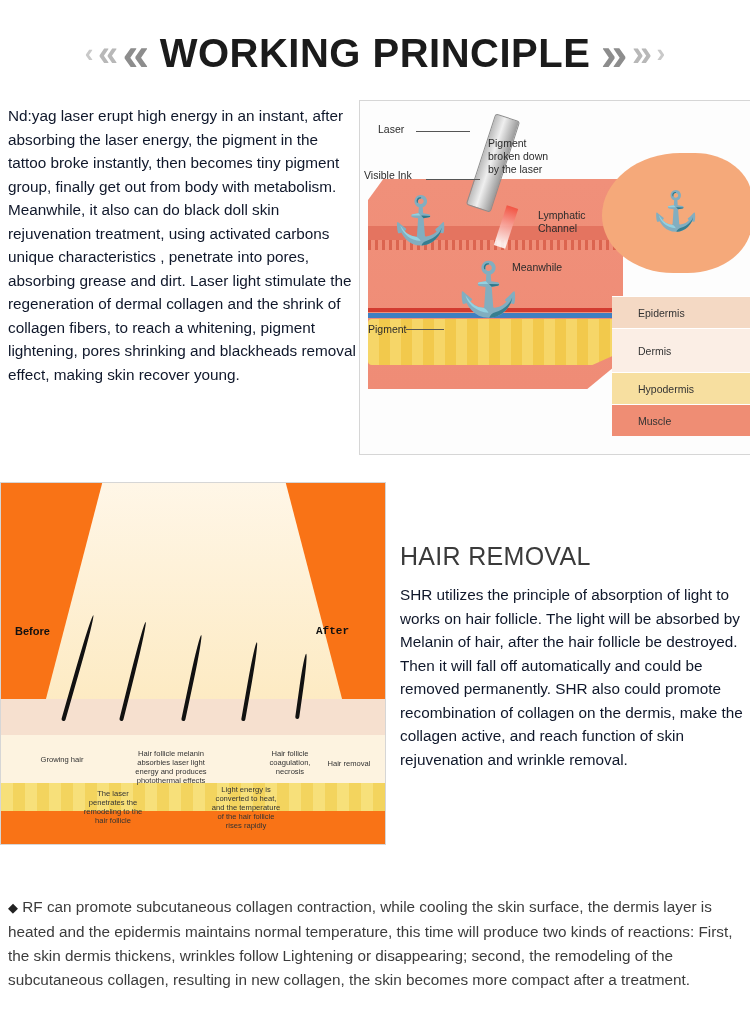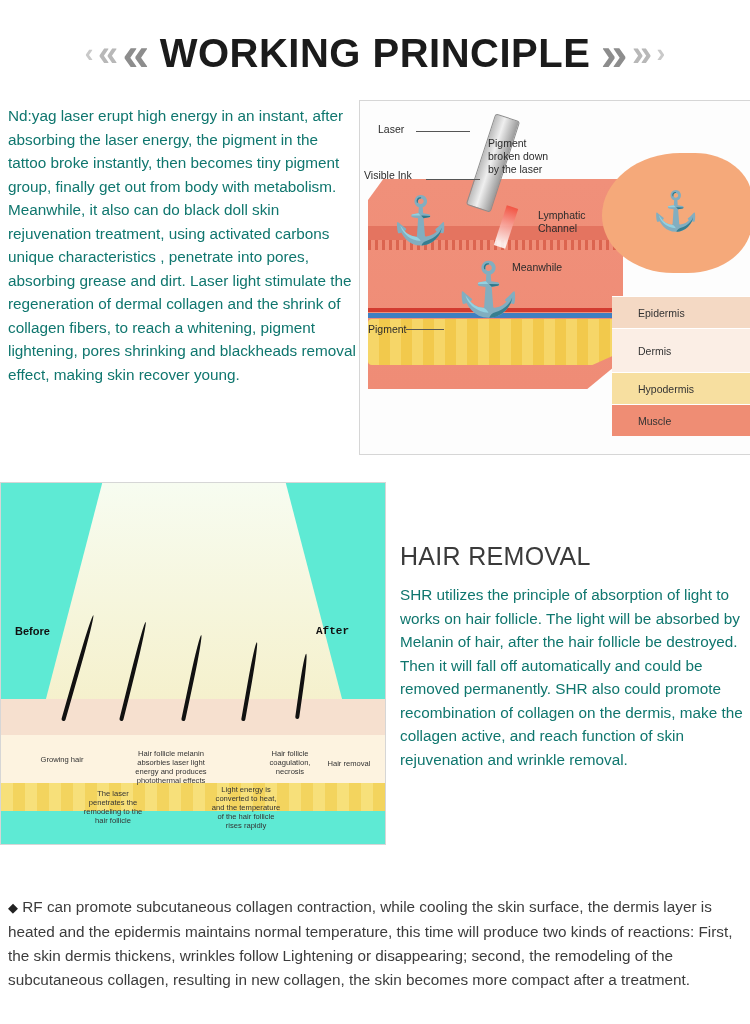--- a/index.html
+++ b/index.html
@@ -53,21 +53,21 @@
   .h2 {
     font-size:25px;
     color:#3a3a3a;
     font-weight:normal;
     margin:0 0 12px 0;
     letter-spacing:0.3px;
   }
   .body-copy {
     font-size:15.3px;
     line-height:23.5px;
-    color:#0f766e;
+    color:#0f172a;
   }
 
   .figure {
     position:absolute;
     border:1px solid #d6d6d6;
     background:#fff;
     overflow:hidden;
   }
   .fig1 { left:359px; top:-4px; width:400px; height:355px; }
 
@@ -152,21 +152,21 @@
   .lay-epi { background:#f4d9c4; }
   .lay-der { background:#fbeee5; height:44px;}
   .lay-hyp { background:#f7dfa0; }
   .lay-mus { background:#ef8d74; }
   .f1-lab {
     position:absolute; font-size:10.5px; color:#2b2b2b; line-height:13px;
   }
   .lead { position:absolute; background:#555; height:1px; transform-origin:left center; }
 
   
-  .f2wrap { position:absolute; inset:0; background:#5eead4; }
+  .f2wrap { position:absolute; inset:0; background:#f97316; }
   .f2-light {
     position:absolute; left:40px; top:0; width:306px; height:235px;
     background:linear-gradient(#fffdf2,#fdf0c9);
     clip-path:polygon(20% 0%,80% 0%,100% 100%,0% 100%);
     opacity:.95;
   }
   .f2-skin {
     position:absolute; left:0; top:216px; width:386px; height:36px;
     background:#f6e0cf;
   }

